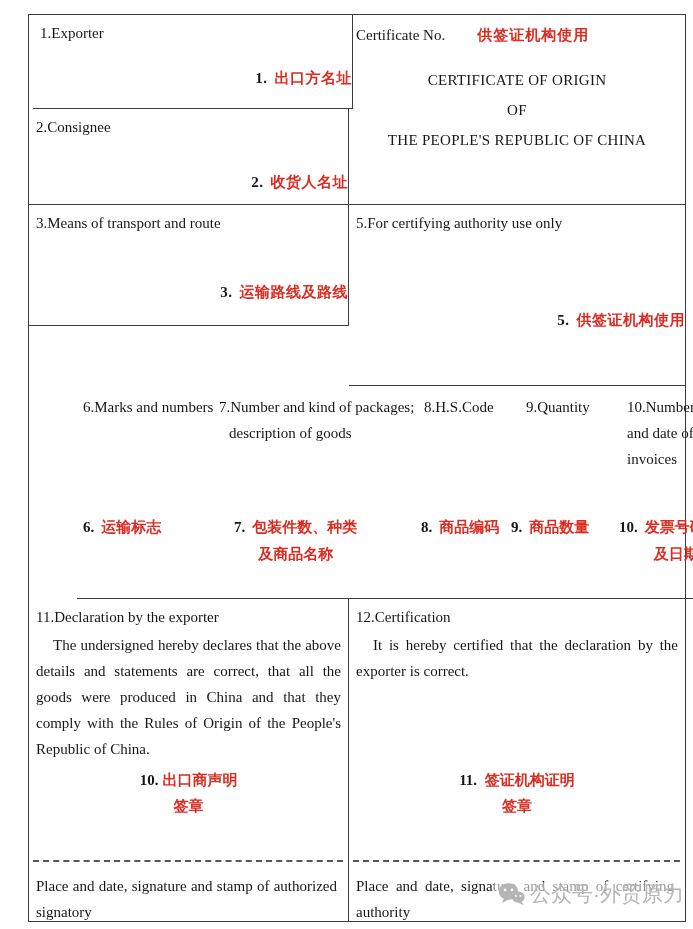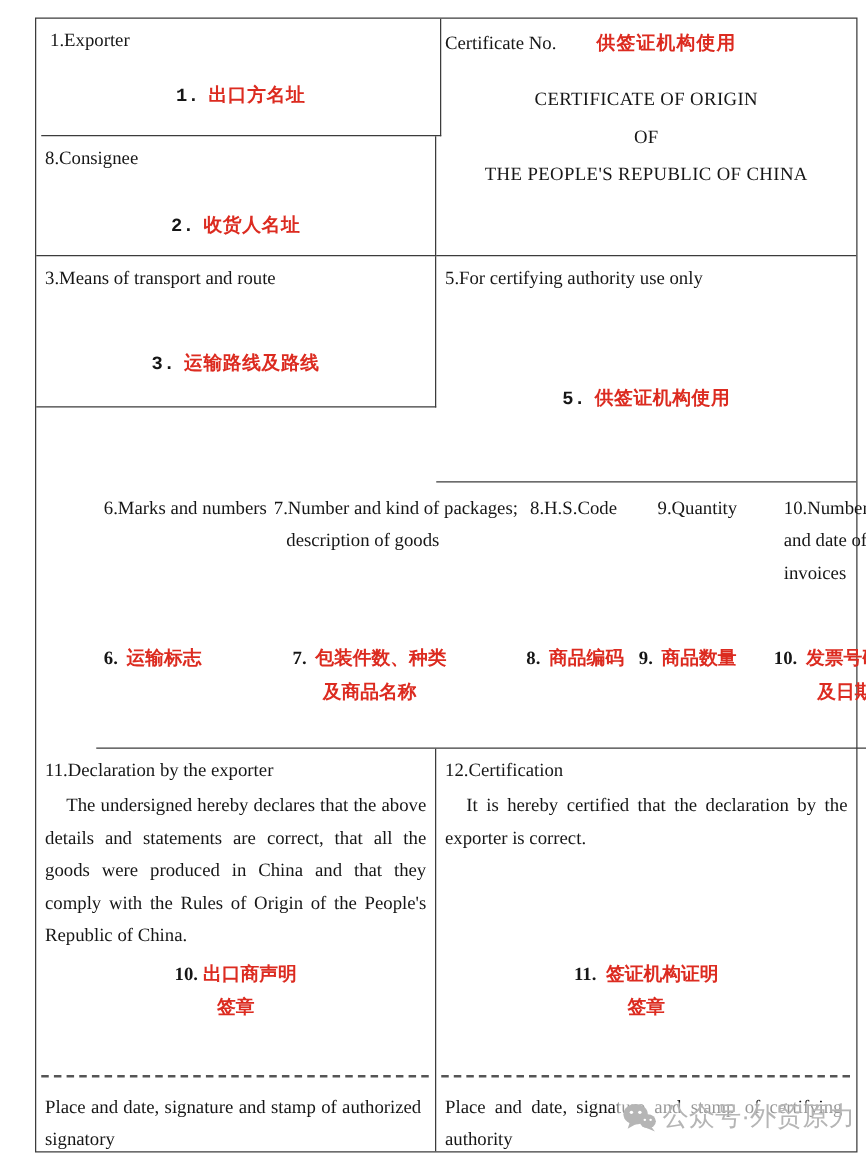--- a/index.html
+++ b/index.html
@@ -26,22 +26,22 @@
   #c2{left:0;top:94px;width:320px;height:96px;}
   #cr{left:320px;top:0;width:336px;height:190px;}
   #c3{left:0;top:190px;width:320px;height:121px;}
   #c4{left:0;top:311px;width:320px;height:60px;}
   #c5{left:320px;top:190px;width:336px;height:181px;}
   #cm{left:0;top:371px;width:656px;height:213px;margin-left:48px;}
   #c11{left:0;top:584px;width:320px;height:322px;}
   #c12{left:320px;top:584px;width:336px;height:322px;}
   .lbl{padding:7px 6px 0 7px;}
   .note{
-    position:absolute;left:0;width:100%;text-align:center;
-    font-weight:bold;letter-spacing:.5px;font-family:Liberation Mono, monospace;
+    position:absolute;left:0;width:100%;text-align:right;
+    font-weight:bold;letter-spacing:.5px;
   }
   .note .num{color:var(--ink);margin-right:7px;}
   .note .txt{color:var(--red);}
   .cert-row{padding:9px 0 0 7px;white-space:nowrap;}
   .cert-red{color:var(--red);font-weight:bold;margin-left:32px;letter-spacing:1px;}
   .title{margin-top:19px;text-align:center;line-height:30px;letter-spacing:.3px;}
   .mid-h{position:absolute;line-height:26px;}
   .mid-r{position:absolute;top:128px;font-weight:bold;line-height:27px;}
   .mid-r .num{color:var(--ink);margin-right:7px;}
   .mid-r .txt{color:var(--red);}
@@ -74,21 +74,21 @@
 <div class="form">
 
   <div id="c1" class="cell br bb">
     <div class="lbl">1.Exporter</div>
     <div class="note" style="top:52px">
       <span class="num">1.</span><span class="txt">出口方名址</span>
     </div>
   </div>
 
   <div id="c2" class="cell br bb">
-    <div class="lbl">8.Consignee</div>
+    <div class="lbl">2.Consignee</div>
     <div class="note" style="top:62px">
       <span class="num">2.</span><span class="txt">收货人名址</span>
     </div>
   </div>
 
   <div id="cr" class="cell bb">
     <div class="cert-row">
       <span>Certificate No.</span><span class="cert-red">供签证机构使用</span>
     </div>
     <div class="title">

